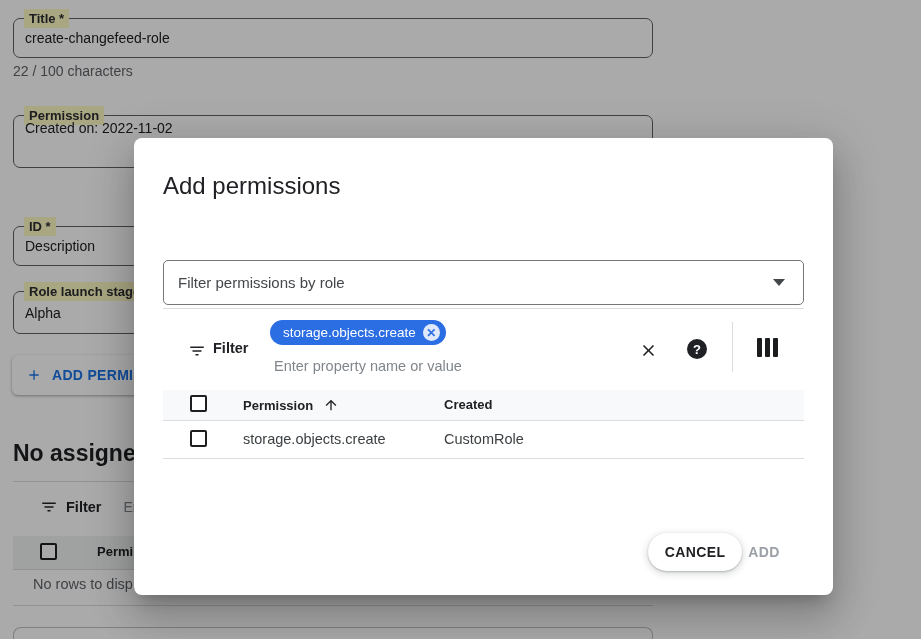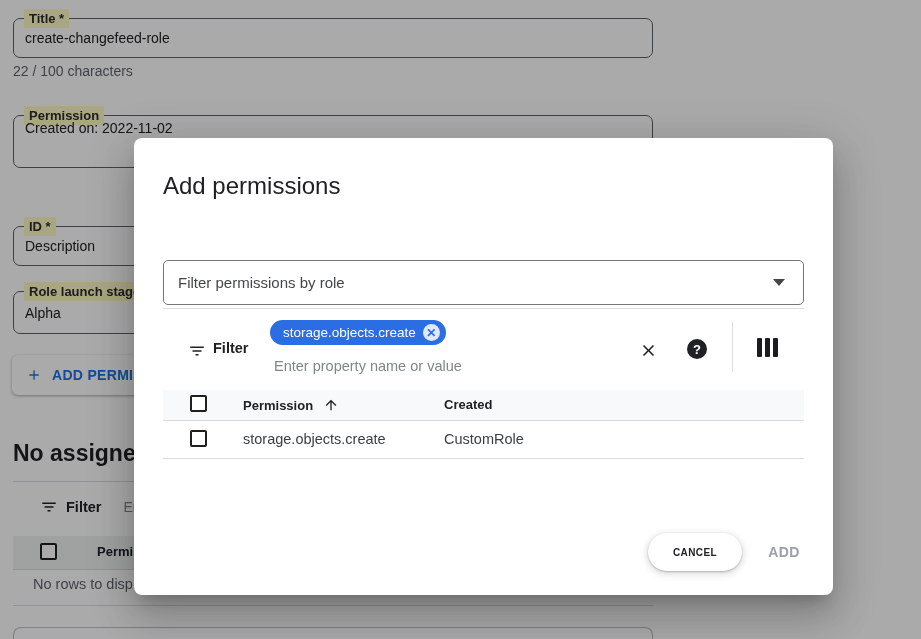--- a/index.html
+++ b/index.html
@@ -111,24 +111,24 @@
   .hcell { top:7px; font-size:13px; font-weight:700; color:#202124; display:flex; align-items:center; gap:10px; }
   .m-row { position:absolute; left:29px; top:283px; width:641px; height:38px; border-bottom:1px solid #dadce0; background:#fff; }
   .m-row .cb { position:absolute; left:27px; top:9px; }
   .dcell { top:10px; font-size:14.5px; color:#3c4043; white-space:nowrap; }
 
   .btn-cancel {
     position:absolute; left:514px; top:395px; width:94px; height:38px;
     background:#fff; border:none; border-radius:19px; cursor:pointer;
     box-shadow:0 1px 2px rgba(60,64,67,.3), 0 2px 6px 2px rgba(60,64,67,.15);
     font-family:"Liberation Sans", sans-serif;
-    font-size:10px; font-weight:700; letter-spacing:.4px; color:#202124;
+    font-size:14px; font-weight:700; letter-spacing:.4px; color:#202124;
   }
   .btn-add {
-    position:absolute; left:620px; top:395px; width:60px; height:38px;
+    position:absolute; left:600px; top:395px; width:60px; height:38px;
     background:transparent; border:none; text-align:center; cursor:default;
     font-family:"Liberation Sans", sans-serif;
     font-size:14px; font-weight:700; letter-spacing:.4px; color:#9aa0a6;
   }
 </style>
 </head>
 <body>
 
 <div id="stage">
 

